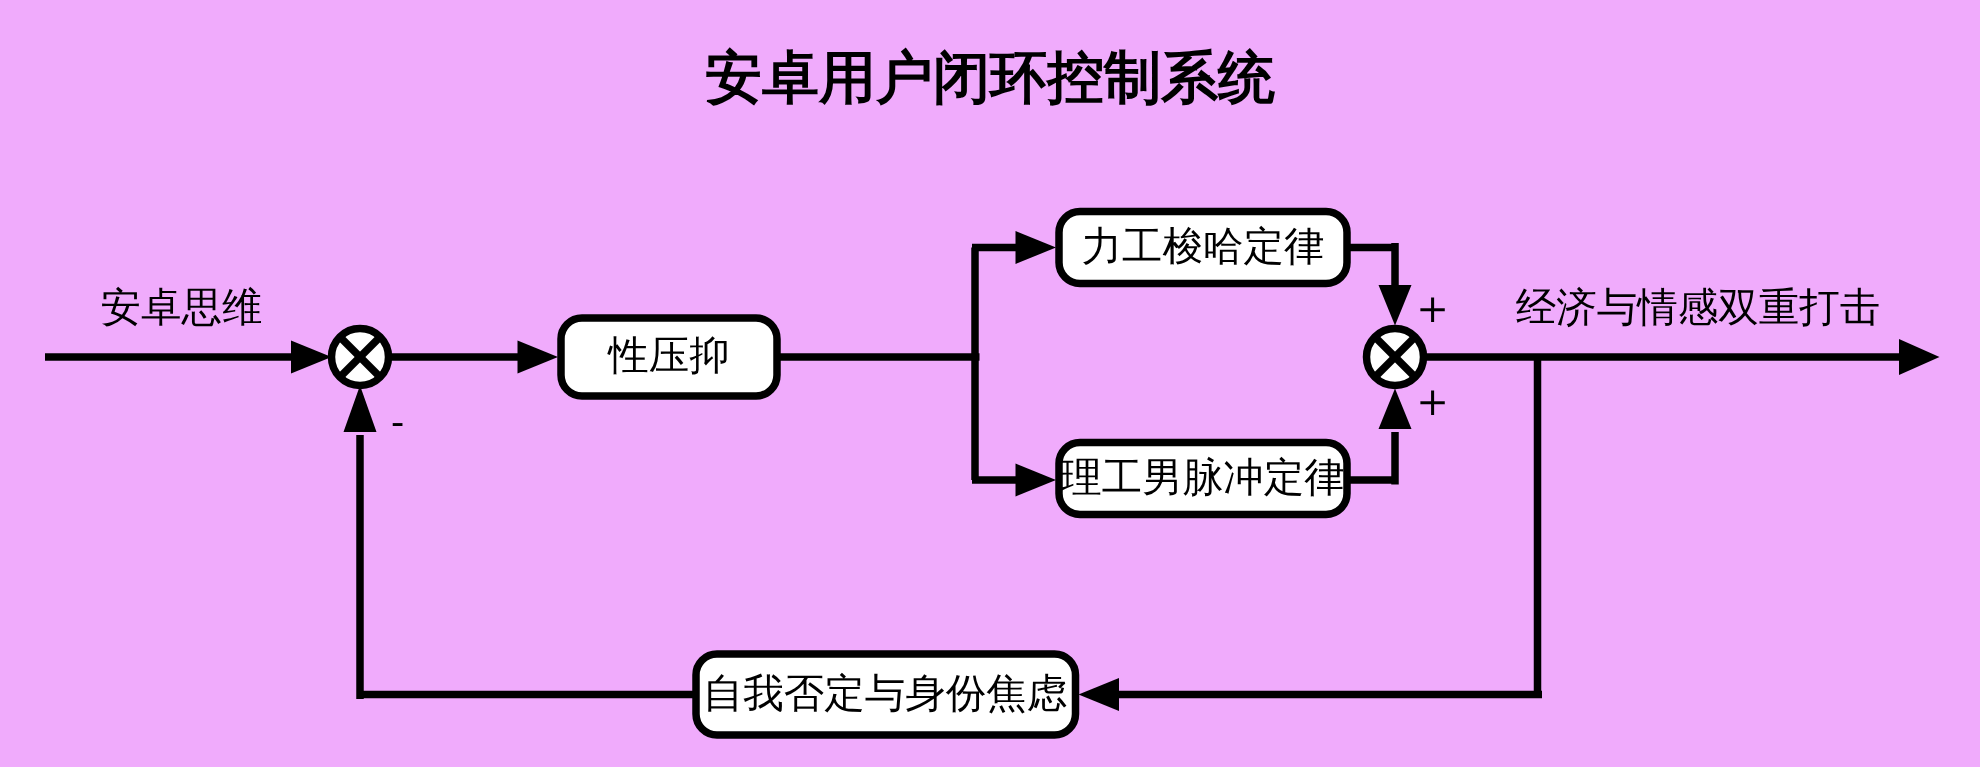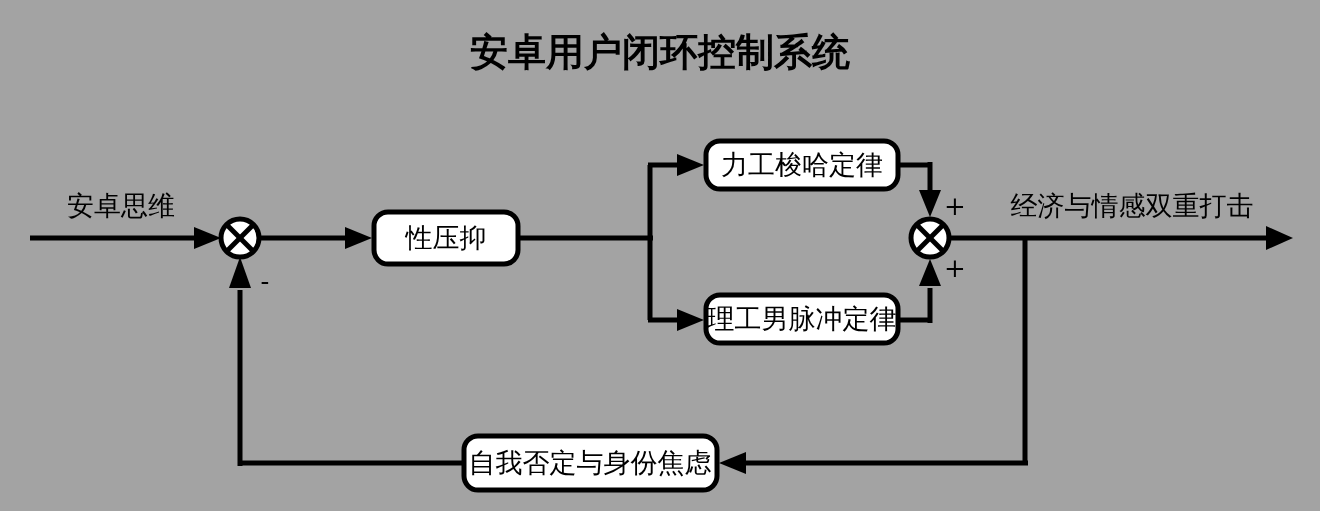--- a/index.html
+++ b/index.html
@@ -10,21 +10,21 @@
   body {
     width: 1320px;
     height: 511px;
     font-family: "DejaVu Serif", "Liberation Serif", serif;
     overflow: hidden;
   }
   #diagram-root {
     position: relative;
     width: 1320px;
     height: 511px;
-    background: #a3a3a3;
+    background: #f0abfc;
   }
   svg#diagram-svg {
     position: absolute;
     left: 0;
     top: 0;
     width: 1320px;
     height: 511px;
     display: block;
   }
   .diagram-title {

